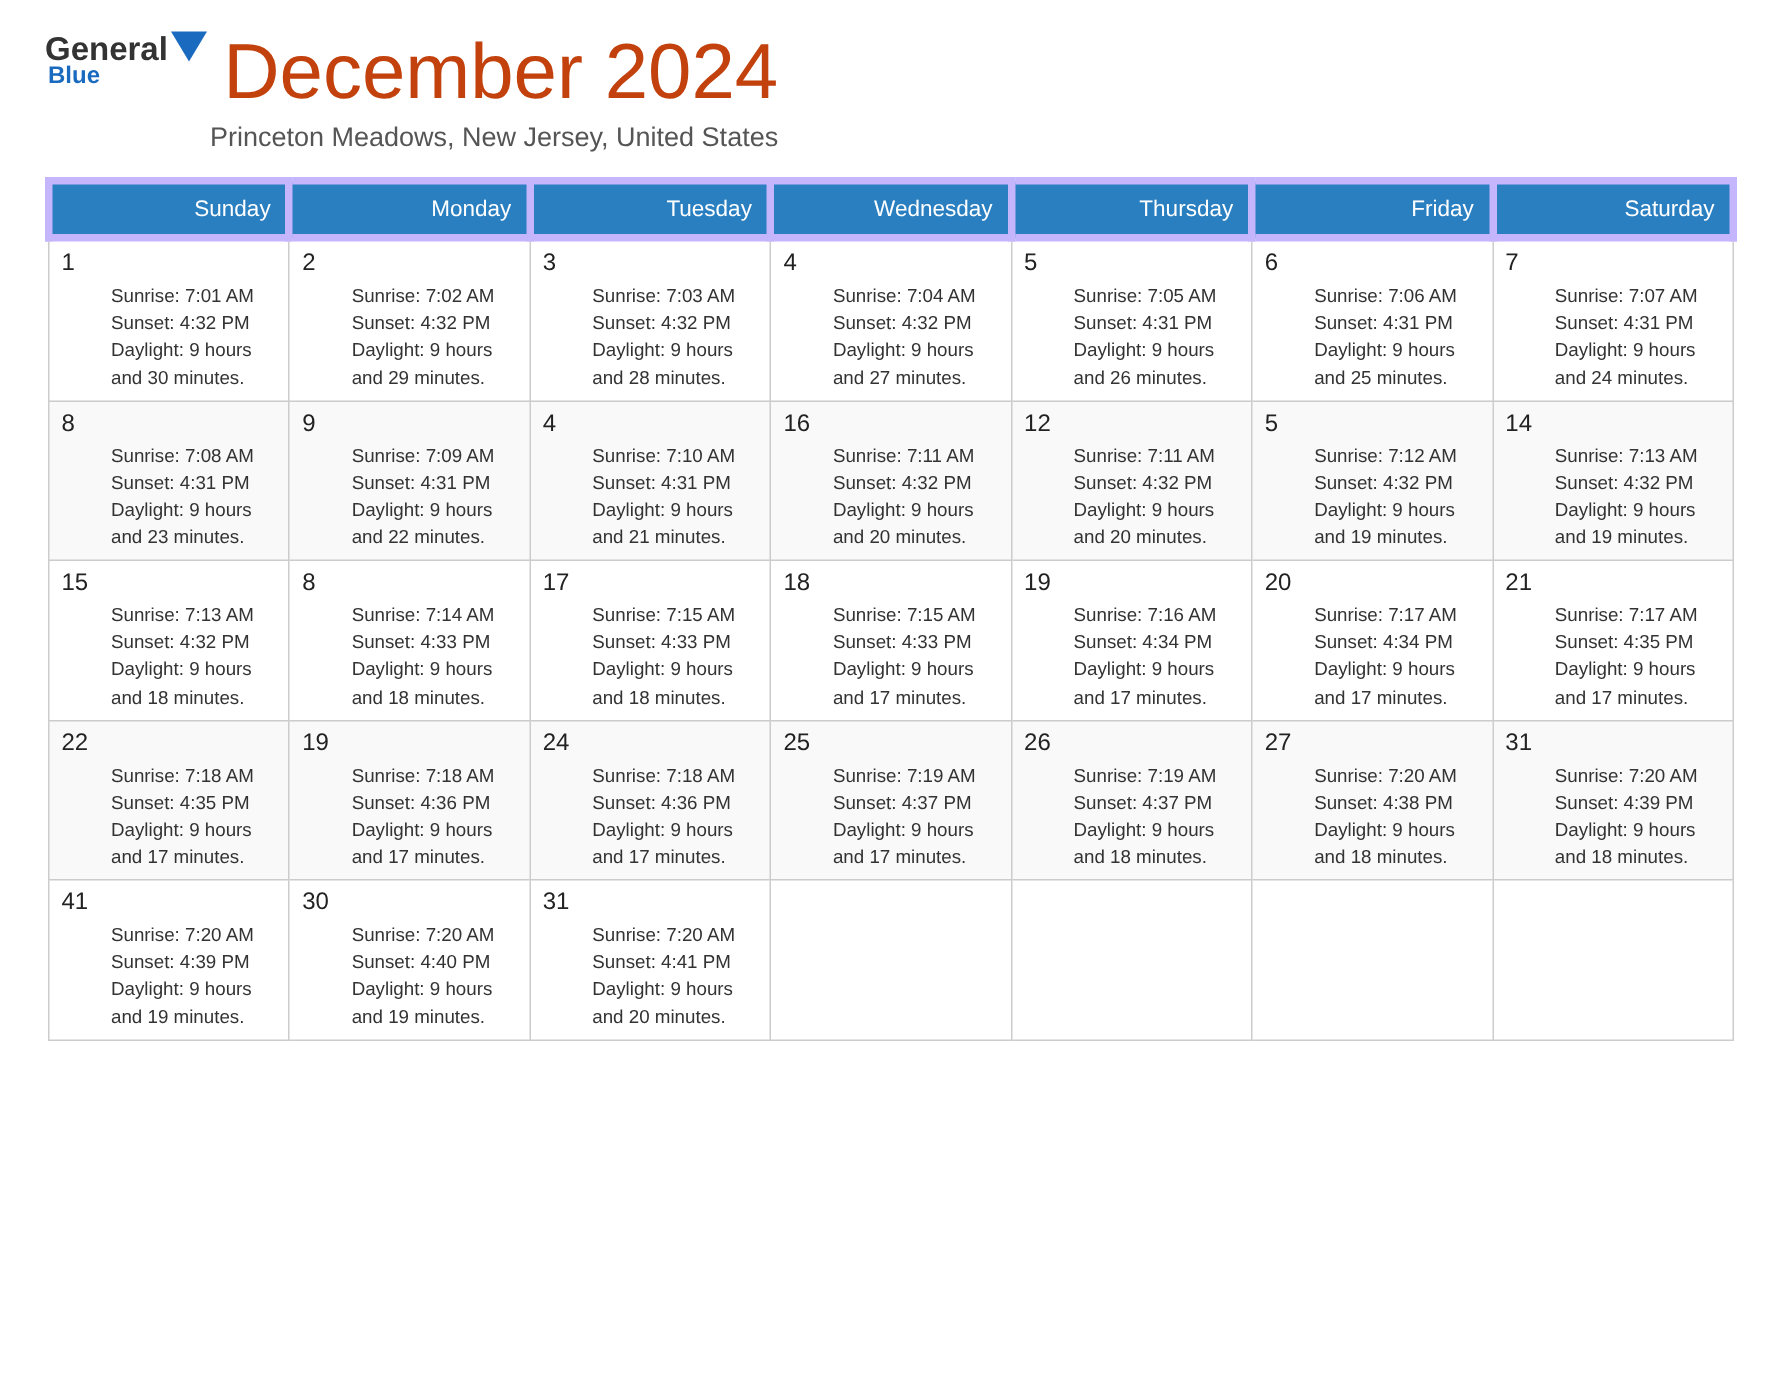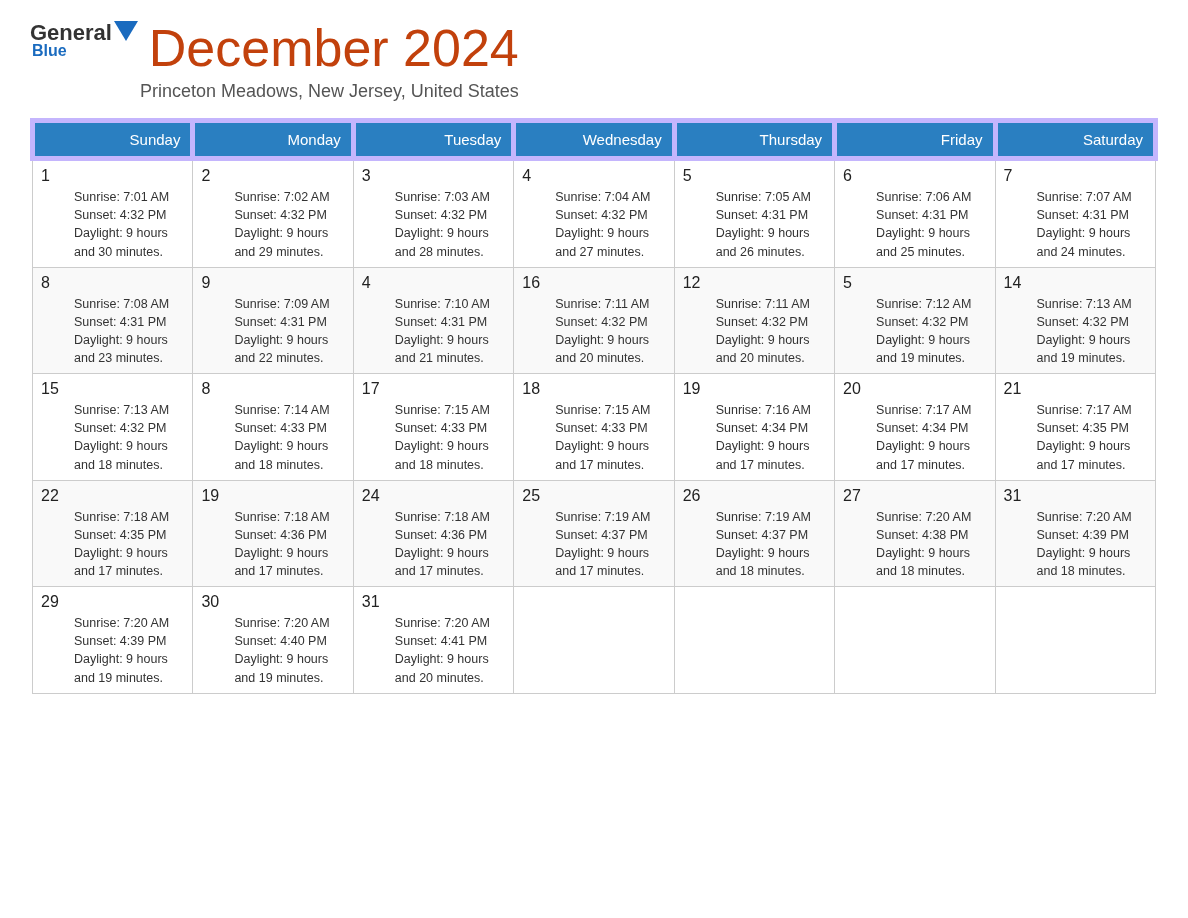--- a/index.html
+++ b/index.html
@@ -366,21 +366,21 @@
         <span class="day-number">31</span>
         <div class="day-info">
           Sunrise: 7:20 AM<br>
           Sunset: 4:39 PM<br>
           Daylight: 9 hours and 18 minutes.
         </div>
       </td>
         </tr>
         <tr>
           <td>
-        <span class="day-number">29</span>
+        <span class="day-number">41</span>
         <div class="day-info">
           Sunrise: 7:20 AM<br>
           Sunset: 4:39 PM<br>
           Daylight: 9 hours and 19 minutes.
         </div>
       </td>
           <td>
         <span class="day-number">30</span>
         <div class="day-info">
           Sunrise: 7:20 AM<br>

